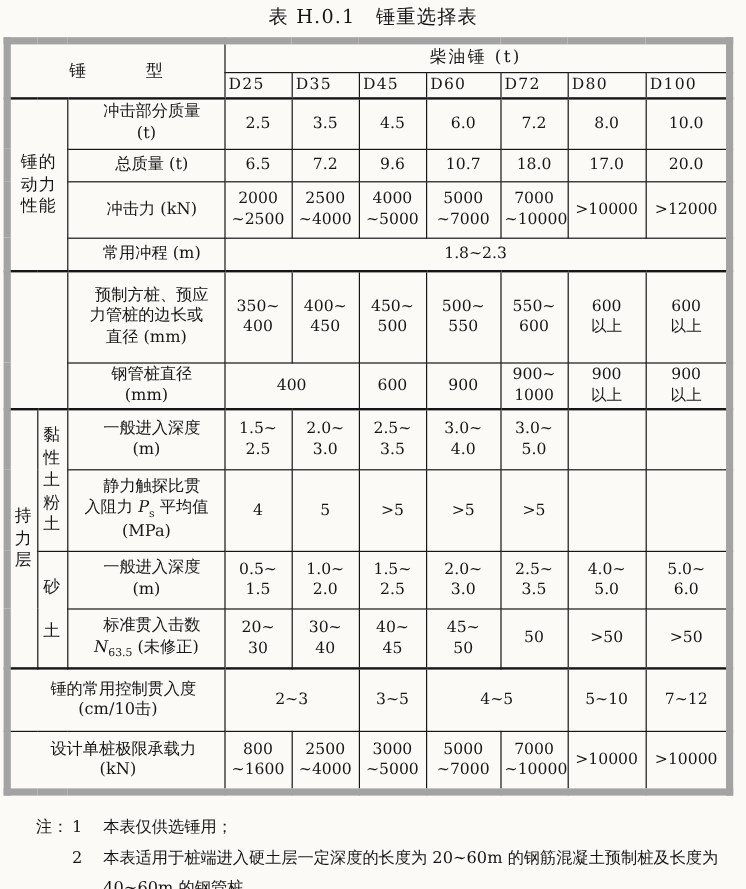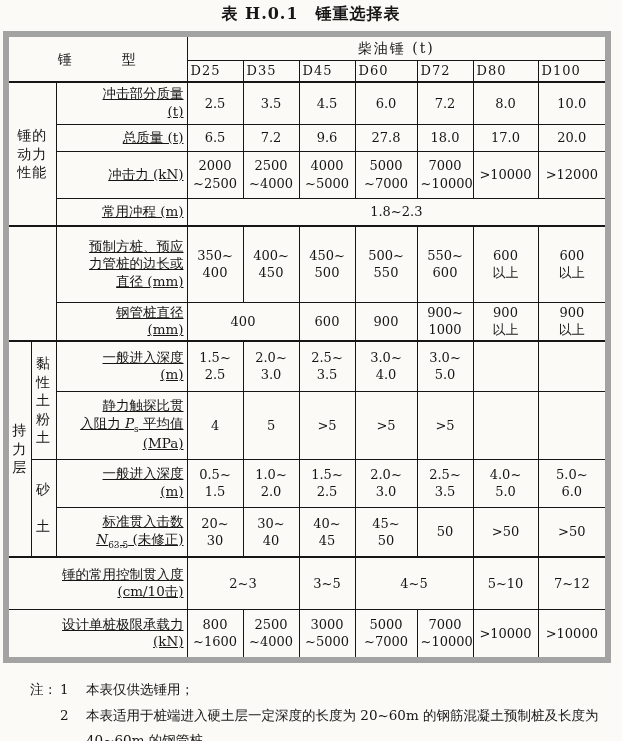--- a/index.html
+++ b/index.html
@@ -6,21 +6,21 @@
   body{
     width:622px;height:741px;
     background:#fbfaf7;
     color:#161616;
     font-family:"DejaVu Serif","Liberation Serif",serif;
     position:relative;
     overflow:hidden;
   }
   .title{
     text-align:center;
-    font-weight:bold;
+    font-weight:normal;
     font-size:16px;
     letter-spacing:1px;
     padding-top:4px;
     margin:0 0 6px 0;
   }
   table{
     border-collapse:collapse;
     table-layout:fixed;
     width:606px;
     margin-left:3px;
@@ -39,25 +39,24 @@
   td.hdr{text-align:center;font-size:14px;letter-spacing:2px;}
   td.model{text-align:left;font-size:13px;letter-spacing:1px;}
   td.grp{
     text-align:center;
     font-size:14px;
     letter-spacing:1px;
     padding:1px 1px;
   }
   td.grp.sand{line-height:2.6;}
   td.lbl{
-    text-align:right;
+    text-align:center;
     font-size:13.5px;
     text-indent:9px;
     padding-left:4px;
-    text-decoration:underline;
   }
   td.val{text-align:center;}
   sub{font-size:9px;}
   i.var{font-family:"DejaVu Serif","Liberation Serif",serif;}
   
   tr.h1{height:26px} tr.h2{height:22px}
   tr.r1{height:42px} tr.r2{height:27px} tr.r3{height:47px} tr.r4{height:28px}
   tr.r5{height:76px} tr.r6{height:35px}
   tr.r7{height:50px} tr.r8{height:68px} tr.r9{height:48px} tr.r10{height:50px}
   tr.r11{height:52px} tr.r12{height:51px}
@@ -118,21 +117,21 @@
     <td class="val">6.0</td>
     <td class="val">7.2</td>
     <td class="val">8.0</td>
     <td class="val">10.0</td>
   </tr>
   <tr class="r2">
     <td class="lbl">总质量 (t)</td>
     <td class="val">6.5</td>
     <td class="val">7.2</td>
     <td class="val">9.6</td>
-    <td class="val">27.8</td>
+    <td class="val">10.7</td>
     <td class="val">18.0</td>
     <td class="val">17.0</td>
     <td class="val">20.0</td>
   </tr>
   <tr class="r3">
     <td class="lbl">冲击力 (kN)</td>
     <td class="val">2000
 ~2500</td>
     <td class="val">2500
 ~4000</td>

